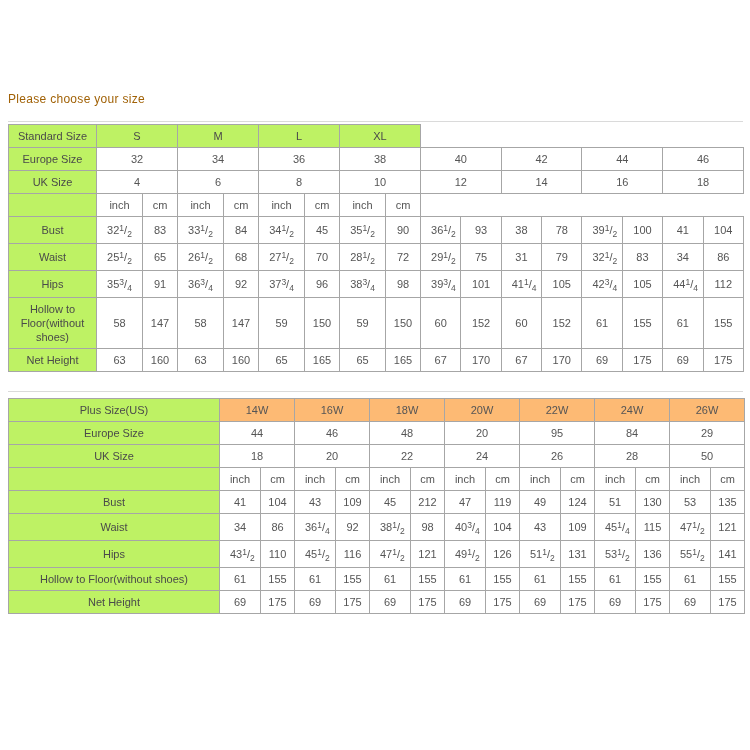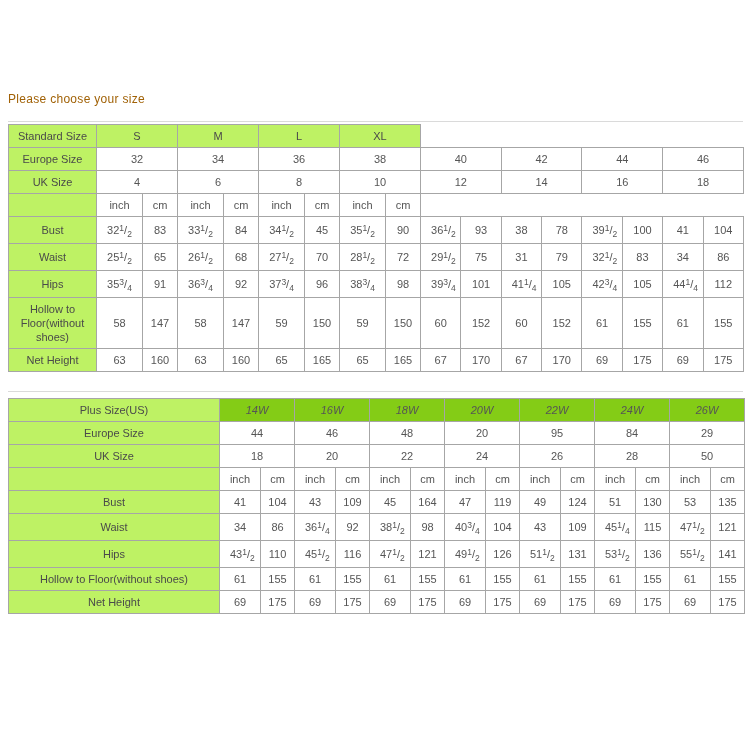--- a/index.html
+++ b/index.html
@@ -8,21 +8,21 @@
   .page-title{margin:0 0 15px 0;font-size:12px;font-weight:400;color:#a16207;letter-spacing:.3px;}
   .topline{border-top:1px solid #dadada;height:0;}
   .t1line{margin-bottom:2px;}
   .t2line{margin:19px 0 6px 0;}
   table.size-table{border-collapse:collapse;table-layout:fixed;width:736px;font-size:11px;color:#555555;}
   .size-table th,.size-table td{
     border:1px solid #a6a6a6;text-align:center;vertical-align:middle;
     padding:4px 1px;font-weight:400;line-height:14px;overflow:hidden;
   }
   .size-table .hd{background:#bef264;color:#4a4a4a;}
-  .size-table.plus .gh{background:#84cc16;color:#555555;font-style:italic;}
+  .size-table.plus .gh{background:#fdba74;color:#555555;}
   .size-table td.fr{padding:6px 10px;}
   .size-table sup{font-size:8.5px;vertical-align:3px;line-height:0;}
   .size-table sub{font-size:8.5px;vertical-align:-3px;line-height:0;}
   
   #table1 col.c-label{width:88px;}
   #table1 col.c-inch{width:46px;}
   #table1 col.c-cm{width:35px;}
   #table2 col.c-label{width:211px;}
   #table2 col.c-inch{width:41px;}
   #table2 col.c-cm{width:34px;}
@@ -252,21 +252,21 @@
           <td>inch</td>
           <td>cm</td>
         </tr>
         <tr>
           <th class="hd">Bust</th>
           <td>41</td>
           <td>104</td>
           <td>43</td>
           <td>109</td>
           <td>45</td>
-          <td>164</td>
+          <td>212</td>
           <td>47</td>
           <td>119</td>
           <td>49</td>
           <td>124</td>
           <td>51</td>
           <td>130</td>
           <td>53</td>
           <td>135</td>
         </tr>
         <tr>

